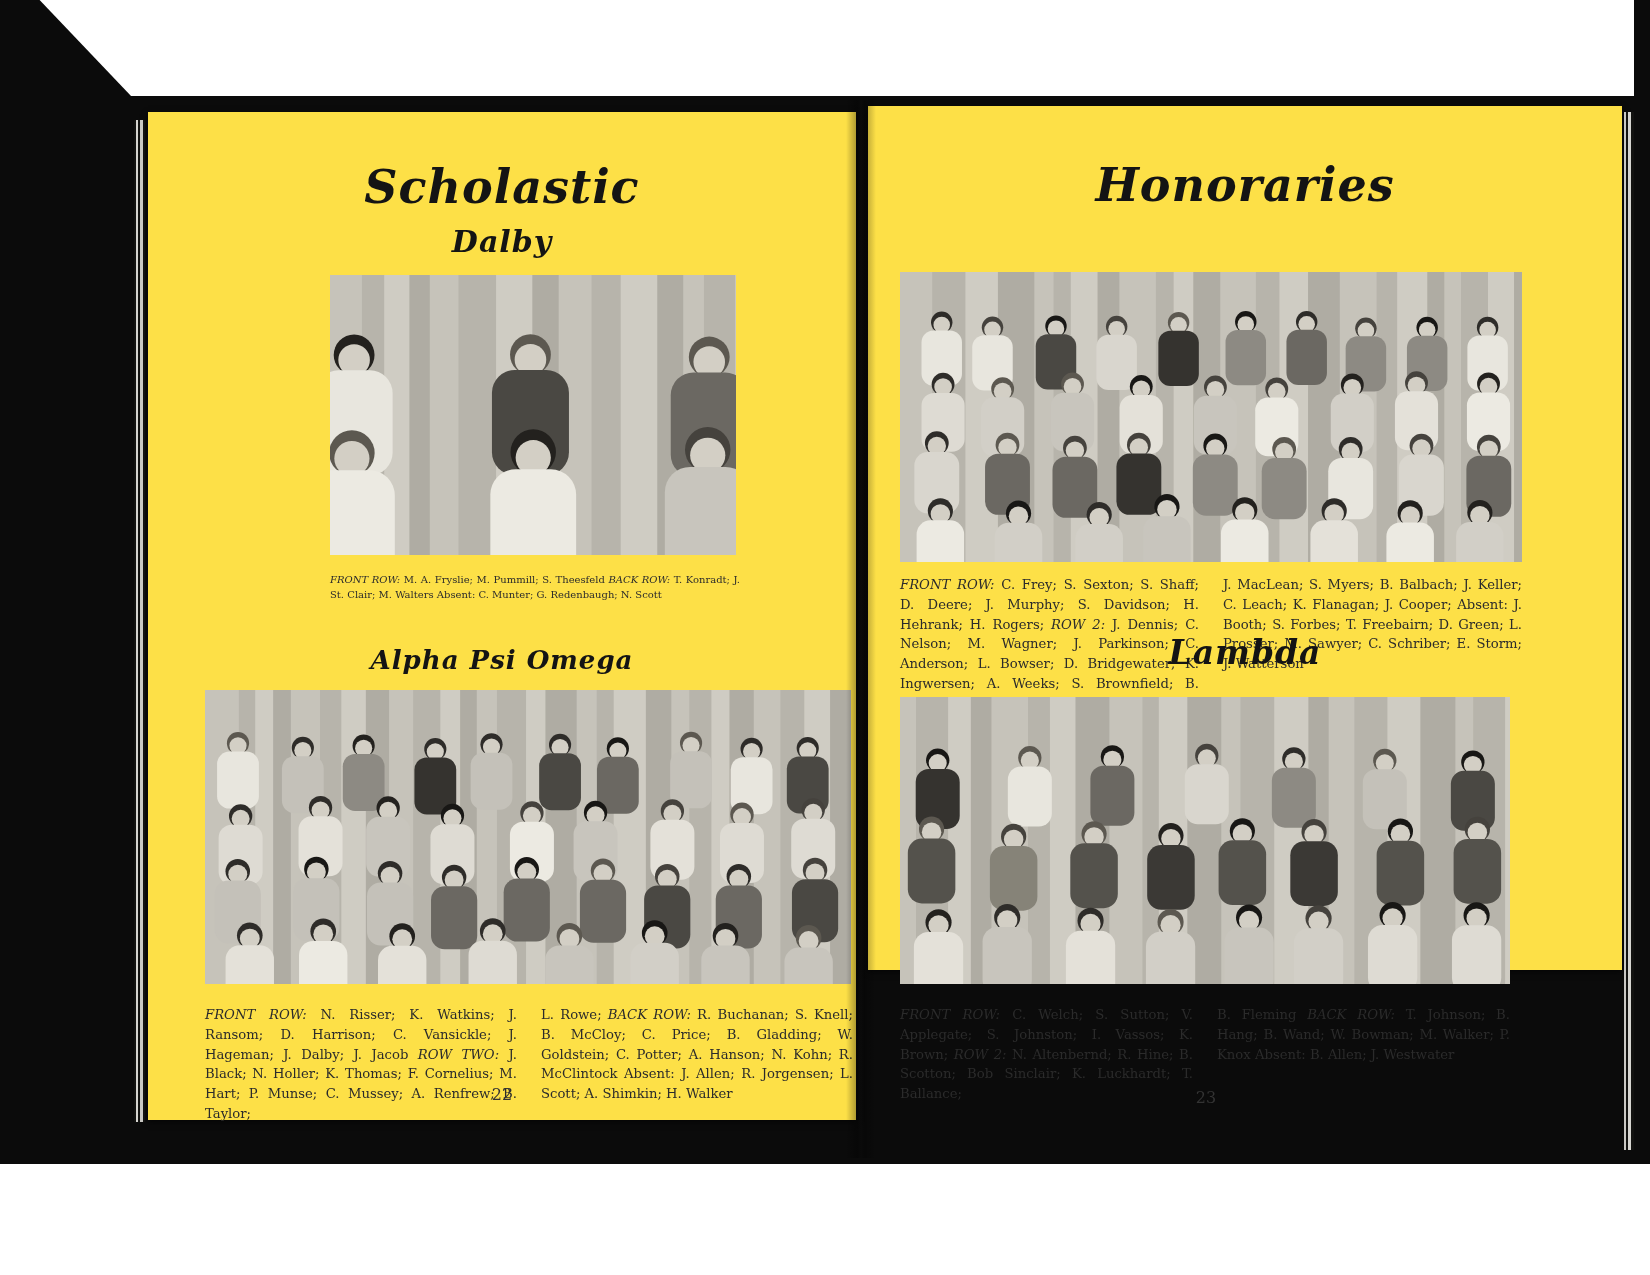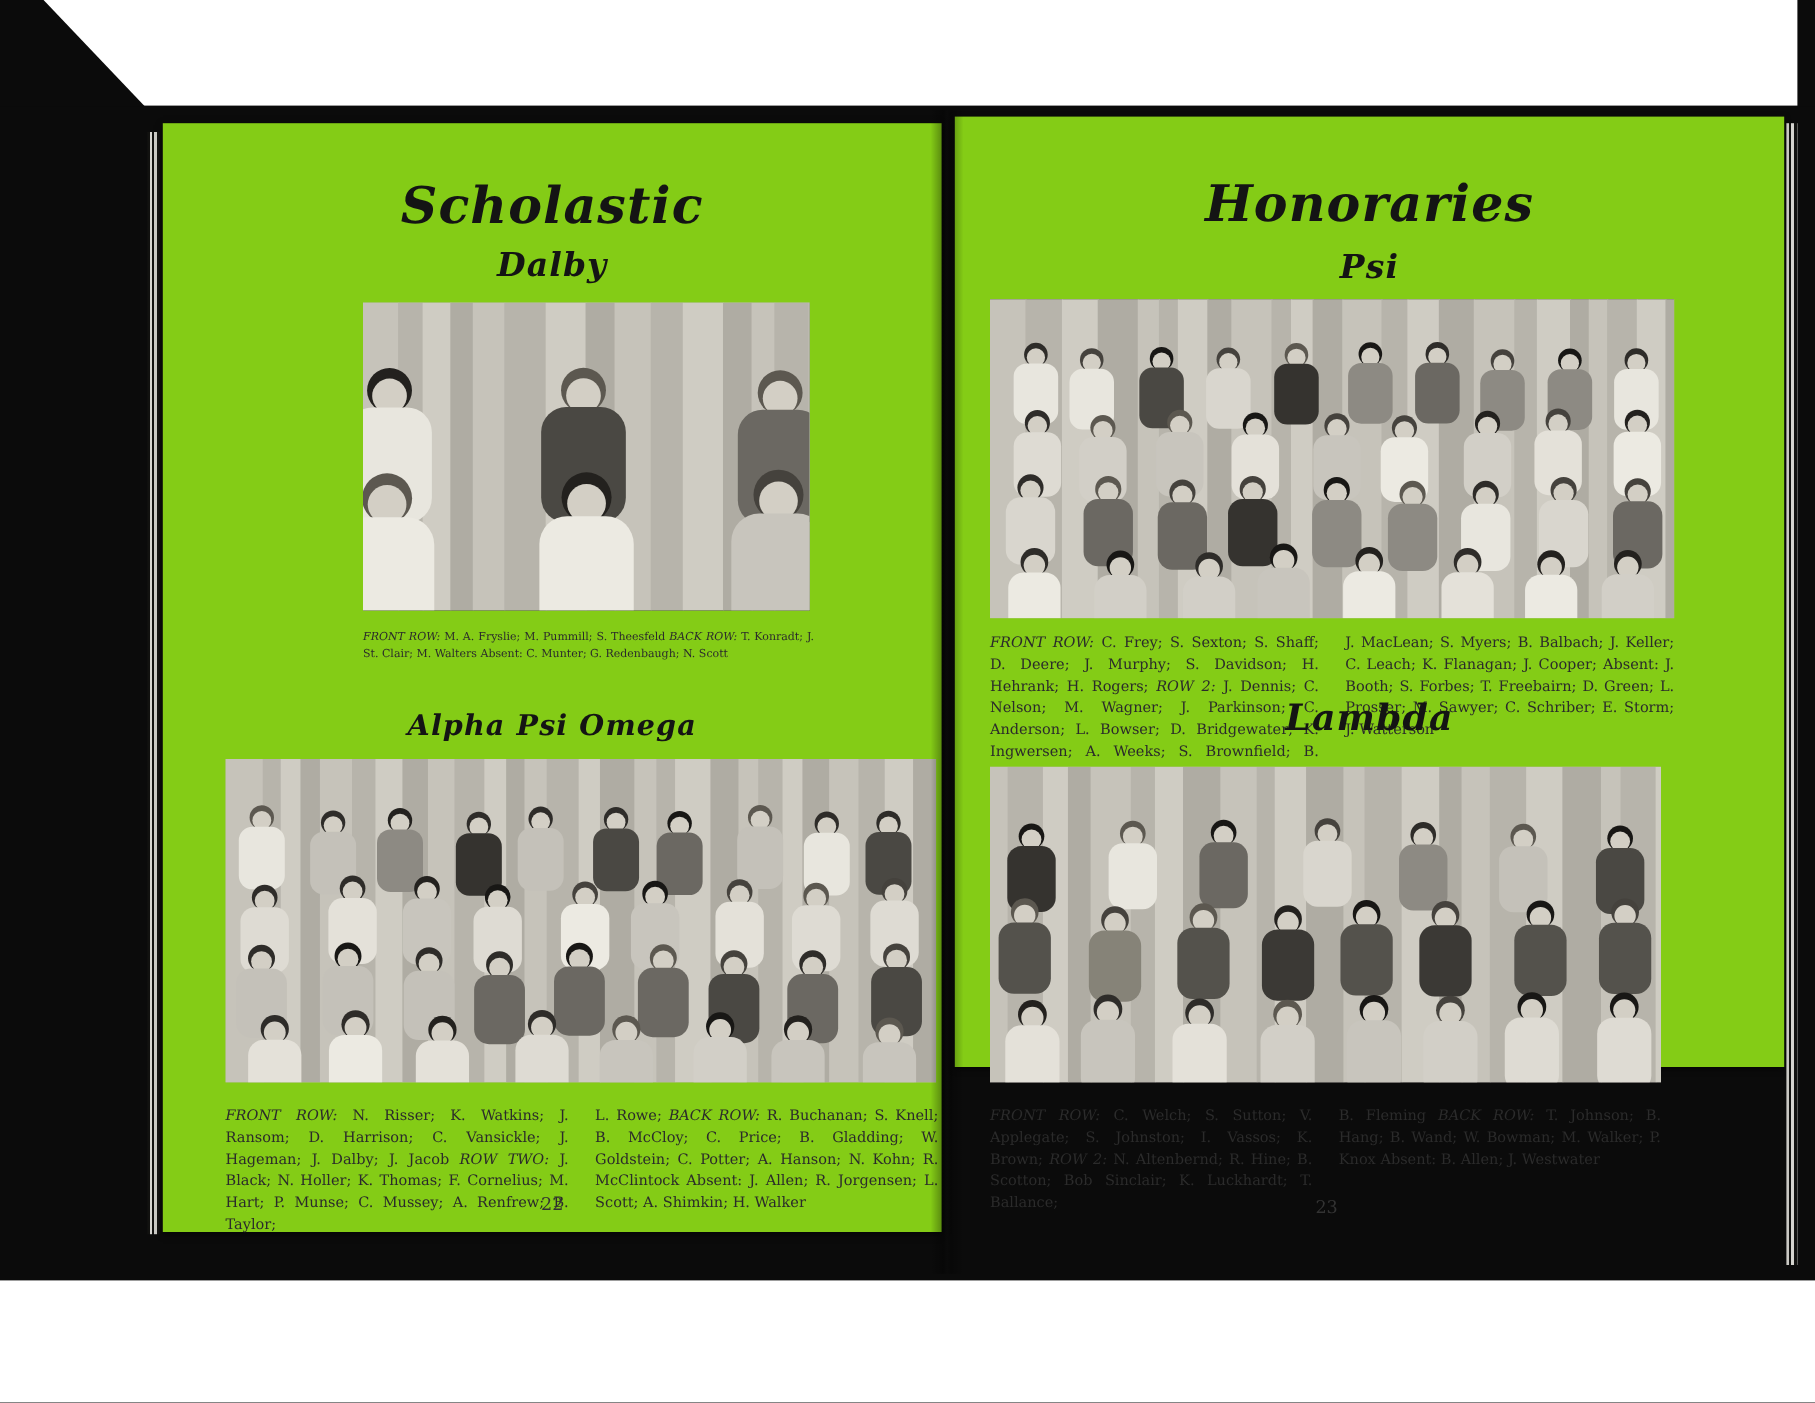--- a/index.html
+++ b/index.html
@@ -15,21 +15,21 @@
   }
   .wedge-tl{
     position:absolute;left:0;top:0;width:132px;height:97px;background:#0b0b0b;
     clip-path:polygon(0 0,30% 0,100% 100%,0 100%);
   }
   .edge-tr{
     position:absolute;right:0;top:0;width:16px;height:97px;background:#0b0b0b;
   }
   
   .page{
-    position:absolute;background:#84cc16;
+    position:absolute;background:#fde047;
     box-shadow:0 2px 6px rgba(0,0,0,.6);
   }
   .page-left{left:148px;top:112px;width:708px;height:1008px;}
   .page-left::before{
     content:"";position:absolute;left:-14px;top:8px;width:11px;height:1002px;
     background:repeating-linear-gradient(90deg,#121210 0 2px,#d6d5d0 2px 4px,#121210 4px 6px,#c9c8c3 6px 9px,#121210 9px 11px);
   }
   .page-right{left:868px;top:106px;width:754px;height:864px;}
   .page-right::after{
     content:"";position:absolute;right:-12px;top:6px;width:10px;height:1038px;
@@ -348,21 +348,20 @@
   <div class="caption-cols" style="left:57px;top:893px;width:648px;">
     <p class="col"><i>FRONT ROW:</i><span> N. Risser; K. Watkins; J. Ransom; D. Harrison; C. Vansickle; J. Hageman; J. Dalby; J. Jacob </span><i>ROW TWO:</i><span> J. Black; N. Holler; K. Thomas; F. Cornelius; M. Hart; P. Munse; C. Mussey; A. Renfrew; B. Taylor;</span></p>
     <p class="col"><span>L. Rowe; </span><i>BACK ROW:</i><span> R. Buchanan; S. Knell; B. McCloy; C. Price; B. Gladding; W. Goldstein; C. Potter; A. Hanson; N. Kohn; R. McClintock Absent: J. Allen; R. Jorgensen; L. Scott; A. Shimkin; H. Walker</span></p>
   </div>
 
   <p class="pageno" style="top:973px;">22</p>
 </div>
 
 <div class="page page-right">
   <h1 class="script title-main" style="top:52px;">Honoraries</h1>
-  <h2 class="script title-sub" style="top:120px;">Psi</h2>
 
   <div class="photo" style="left:32px;top:166px;width:622px;height:290px;">
     <svg width="622" height="290">
         <rect x="0" y="0" width="33.22199543347233" height="290" fill="#c6c3ba"></rect>
         <rect x="32.22199543347233" y="0" width="34.18072574776306" height="290" fill="#b7b4ab"></rect>
         <rect x="65.40272118123539" y="0" width="33.524444464885164" height="290" fill="#cfccc3"></rect>
         <rect x="97.92716564612056" y="0" width="37.414213248644955" height="290" fill="#afaca3"></rect>
         <rect x="134.3413788947655" y="0" width="20.21746164164506" height="290" fill="#c6c3ba"></rect>
         <rect x="153.55884053641057" y="0" width="18.227002985062427" height="290" fill="#b7b4ab"></rect>
         <rect x="170.785843521473" y="0" width="27.778502242668765" height="290" fill="#cfccc3"></rect>

